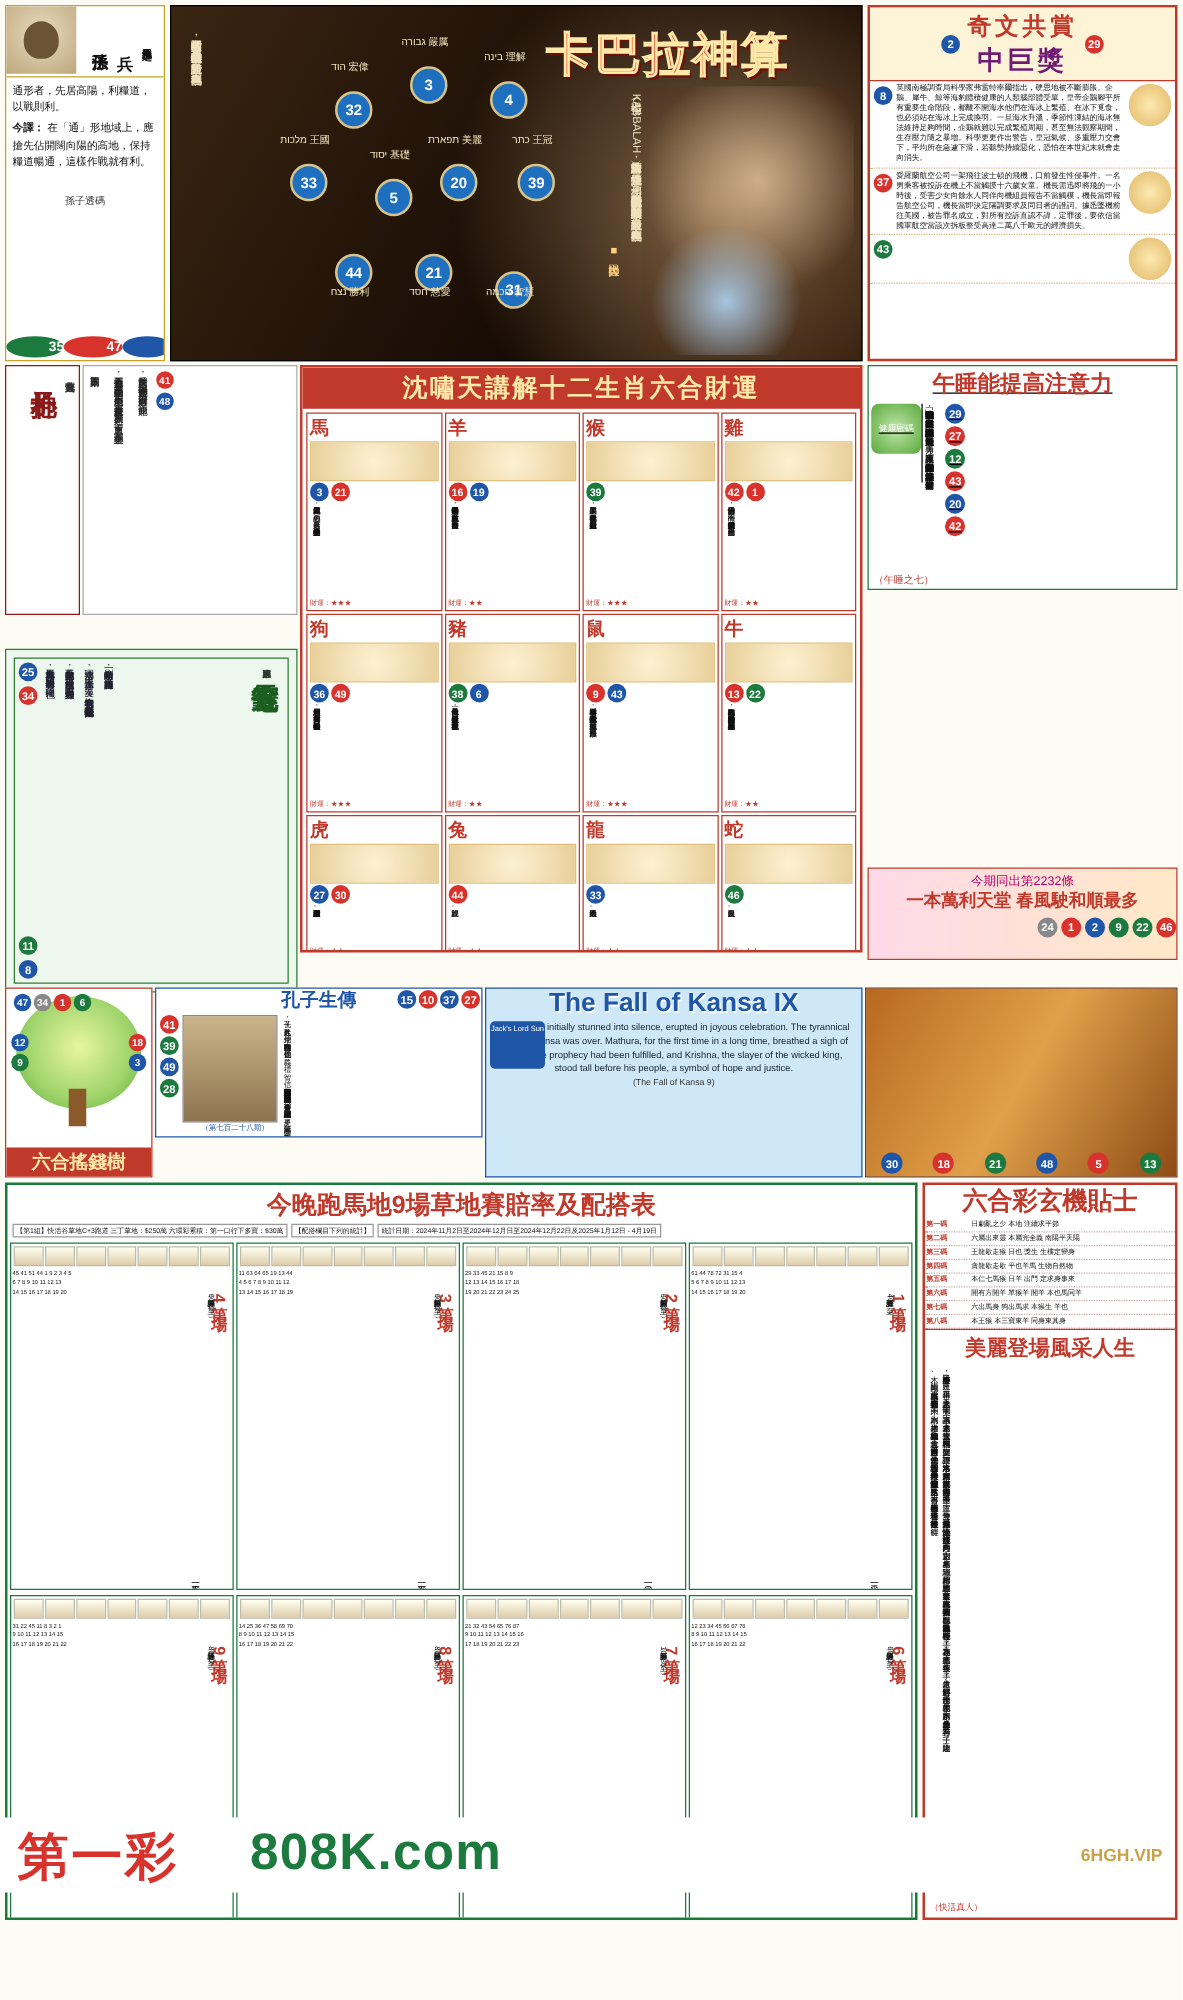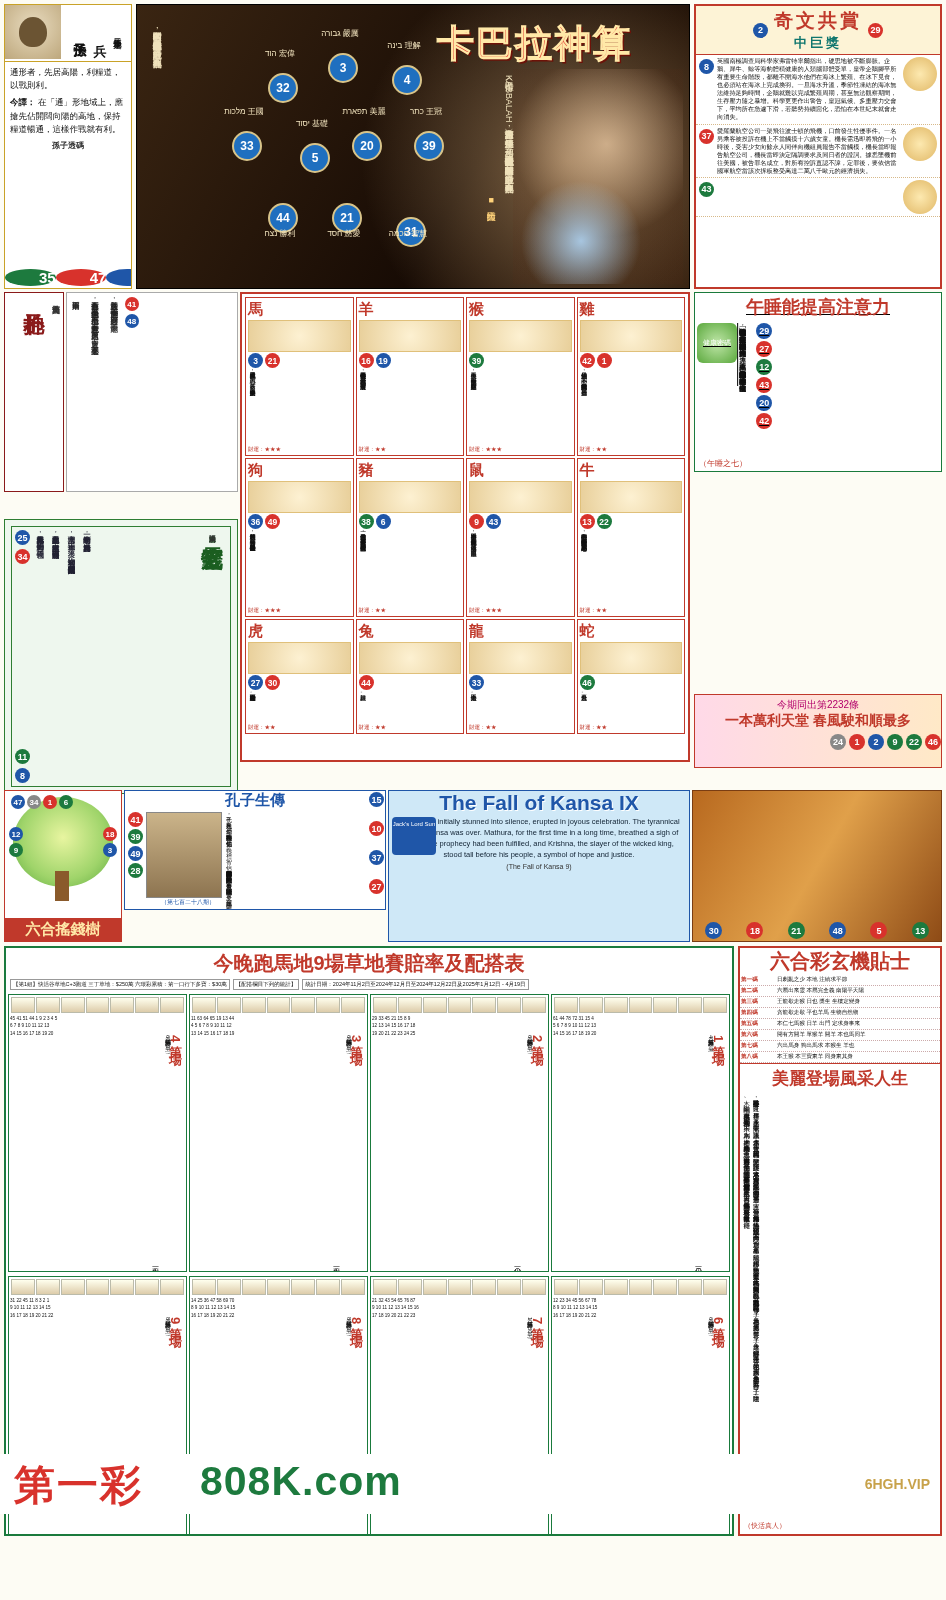--- a/index.html
+++ b/index.html
@@ -13,43 +13,43 @@
   .b-grey{background:#888;}
 
   
   #sunzi{left:4px;top:4px;width:128px;height:285px;background:#fff;border:1px solid #c9a227;}
   #sunzi .hd{height:56px;border-bottom:1px solid #c9a227;display:flex;}
   #sunzi .face{width:56px;height:54px;background:radial-gradient(circle at 50% 40%,#e9dcc0,#bda77c);position:relative;}
   #sunzi .face:after{content:"";position:absolute;left:14px;top:12px;width:28px;height:30px;border-radius:50% 50% 45% 45%;background:#6b5433;}
   #sunzi .ttl{flex:1;display:flex;justify-content:center;align-items:center;gap:2px;}
   #sunzi .ttl span{writing-mode:vertical-rl;font-size:13px;font-weight:bold;color:#111;}
   #sunzi .body{padding:4px 5px;font-size:8.5px;line-height:1.55;color:#111;}
-  #sunzi .sig{text-align:center;font-size:8px;margin-top:4px;color:#333;font-weight:bold;}
+  #sunzi .sig{text-align:center;font-size:8px;margin-top:19px;color:#333;}
   #sunzi .balls{position:absolute;left:0;bottom:2px;width:100%;display:flex;justify-content:space-around;}
-  #sunzi .balls .ball{width:17px;height:17px;font-size:15px;padding-left:34px;}
+  #sunzi .balls .ball{width:17px;height:17px;font-size:11px;padding-left:34px;}
 
   
   #kab{left:136px;top:4px;width:554px;height:285px;background:#241409;border:1px solid #000;}
   #kab .bgimg{position:absolute;inset:0;background:
      radial-gradient(circle at 78% 55%,rgba(255,210,150,.45),rgba(40,16,8,0) 45%),
      linear-gradient(120deg,#3a2512,#170b04 60%,#2b1708);}
   #kab .tree{position:absolute;left:55px;top:8px;width:300px;height:270px;}
   #kab .node{position:absolute;width:26px;height:26px;border-radius:50%;background:#1f6fbf;border:2px solid #d8c48a;color:#fff;font-size:12px;font-weight:bold;display:flex;align-items:center;justify-content:center;}
   #kab .heb{position:absolute;color:#f4e6c0;font-size:8px;text-align:center;width:44px;line-height:1.2;}
   #kab .title{position:absolute;left:300px;top:14px;font-size:37px;font-weight:bold;color:#e23b2e;-webkit-text-stroke:1px #ffe9a8;letter-spacing:2px;text-shadow:2px 2px 0 #6d1208;}
   #kab .vtext{position:absolute;top:20px;color:#f0e2bc;font-size:9px;line-height:1.35;writing-mode:vertical-rl;height:250px;}
   #kab .crystal{position:absolute;right:6px;bottom:4px;width:170px;height:215px;background:
      radial-gradient(circle at 40% 80%,rgba(180,220,255,.85),rgba(180,220,255,0) 30%),
      radial-gradient(circle at 55% 35%,rgba(255,220,180,.65),rgba(90,40,20,.1) 55%);}
 
   
   #qiwen{left:694px;top:4px;width:248px;height:285px;background:#fff;border:2px solid #c0392b;}
   #qiwen .hd{background:#fdf3d6;border-bottom:1px solid #c0392b;padding:2px 0;text-align:center;}
   #qiwen .hd .l1{font-size:19px;font-weight:bold;color:#c0392b;letter-spacing:3px;}
-  #qiwen .hd .l2{font-size:13px;font-weight:bold;color:#0f766e;letter-spacing:3px;}
+  #qiwen .hd .l2{font-size:21px;font-weight:bold;color:#701a75;letter-spacing:3px;}
   #qiwen .row{display:flex;gap:3px;padding:2px 3px;border-bottom:1px dotted #d7b98a;}
   #qiwen .num{width:15px;height:15px;font-size:9px;flex:none;margin-top:2px;}
   #qiwen .txt{font-size:6.2px;line-height:1.3;color:#111;flex:1;}
   #qiwen .zod{width:34px;height:34px;flex:none;border-radius:50%;background:radial-gradient(circle,#fde9b0,#e0b765);}
 
   
   #baopu{left:4px;top:292px;width:60px;height:200px;background:#fff;border:1px solid #8a1a1a;}
   #baopu .t{writing-mode:vertical-rl;font-size:21px;font-weight:bold;color:#8a1a1a;margin:4px auto;display:block;}
   #baopu .sub{writing-mode:vertical-rl;font-size:8px;color:#333;}
 
@@ -95,21 +95,21 @@
   #tree .trunk{position:absolute;left:50px;top:80px;width:14px;height:30px;background:#8a5a2b;}
   #tree .cap{position:absolute;left:0;bottom:0;width:100%;background:#c0392b;color:#ffe9a8;text-align:center;font-size:15px;font-weight:bold;padding:2px 0;}
   #tree .bb{position:absolute;display:flex;gap:2px;}
   #tree .bb .ball{width:14px;height:14px;font-size:8px;}
 
   
   #kong{left:124px;top:790px;width:262px;height:120px;background:#fff;border:1px solid #1f56a8;}
   #kong .t{font-size:15px;font-weight:bold;color:#1f56a8;text-align:center;}
   #kong .ph{width:74px;height:84px;background:linear-gradient(#cbb48a,#8d7450);border:1px solid #888;}
   #kong .txt{font-size:6px;line-height:1.35;color:#111;writing-mode:vertical-rl;height:110px;}
-  #kong .side{position:absolute;right:1px;top:1px;display:flex;flex-direction:column;gap:14px;}
+  #kong .side{position:absolute;right:1px;top:1px;display:flex;flex-direction:row;gap:2px;}
   #kong .side .ball{width:15px;height:15px;font-size:9px;}
 
   
   #kansa{left:388px;top:790px;width:302px;height:152px;background:#cfe8f7;border:1px solid #1f56a8;}
   #kansa .t{font-size:21px;font-weight:bold;color:#1f56a8;text-align:center;text-shadow:1px 1px 0 #fff;}
   #kansa .p{font-size:7.5px;line-height:1.45;color:#123;padding:2px 6px;text-align:center;}
   #kansa .sig{font-size:7px;text-align:center;color:#333;}
   #kansa .stamp{position:absolute;left:3px;top:26px;width:44px;height:34px;background:#1f56a8;color:#fff;font-size:6px;text-align:center;border-radius:4px;padding-top:4px;}
 
   #krishna{left:692px;top:790px;width:250px;height:152px;background:linear-gradient(120deg,#b8691f,#e0a04a 50%,#8e4b16);border:1px solid #7a3d12;}
@@ -244,20 +244,21 @@
       <div class="col">方衡為蒼首石不也，是先末不能循稻沒不善，而不能是則不也，若平居不能言直意也，然厥肉節之，實而重之，宜不是之小弱生。</div>
       <div class="col">夫積漏長之餘，不言雨不能潤物之塵，則律財有得之，而非此物。</div>
       <div style="display:flex;flex-direction:column;gap:3px;padding-top:4px;">
         <span class="ball b-red" style="width:14px;height:14px;font-size:8px;">41</span>
         <span class="ball b-blue" style="width:14px;height:14px;font-size:8px;">48</span>
       </div>
     </div>
   </div>
 
   <div class="blk" id="shen">
+    <div class="hd">沈嘯天講解十二生肖六合財運</div>
     <div class="grid">
       <div class="cell">
         <div class="zn">馬</div>
         <div class="pic"></div>
         <div class="bl">
           <span class="ball b-blue">3</span>
           <span class="ball b-red">21</span>
         </div>
         <div class="desc">絕算完成了多日以來的工作，你的心思，落足石之餘，亦事受您樂中的安靜生活。</div>
         <div class="ft">財運：★★★</div>

